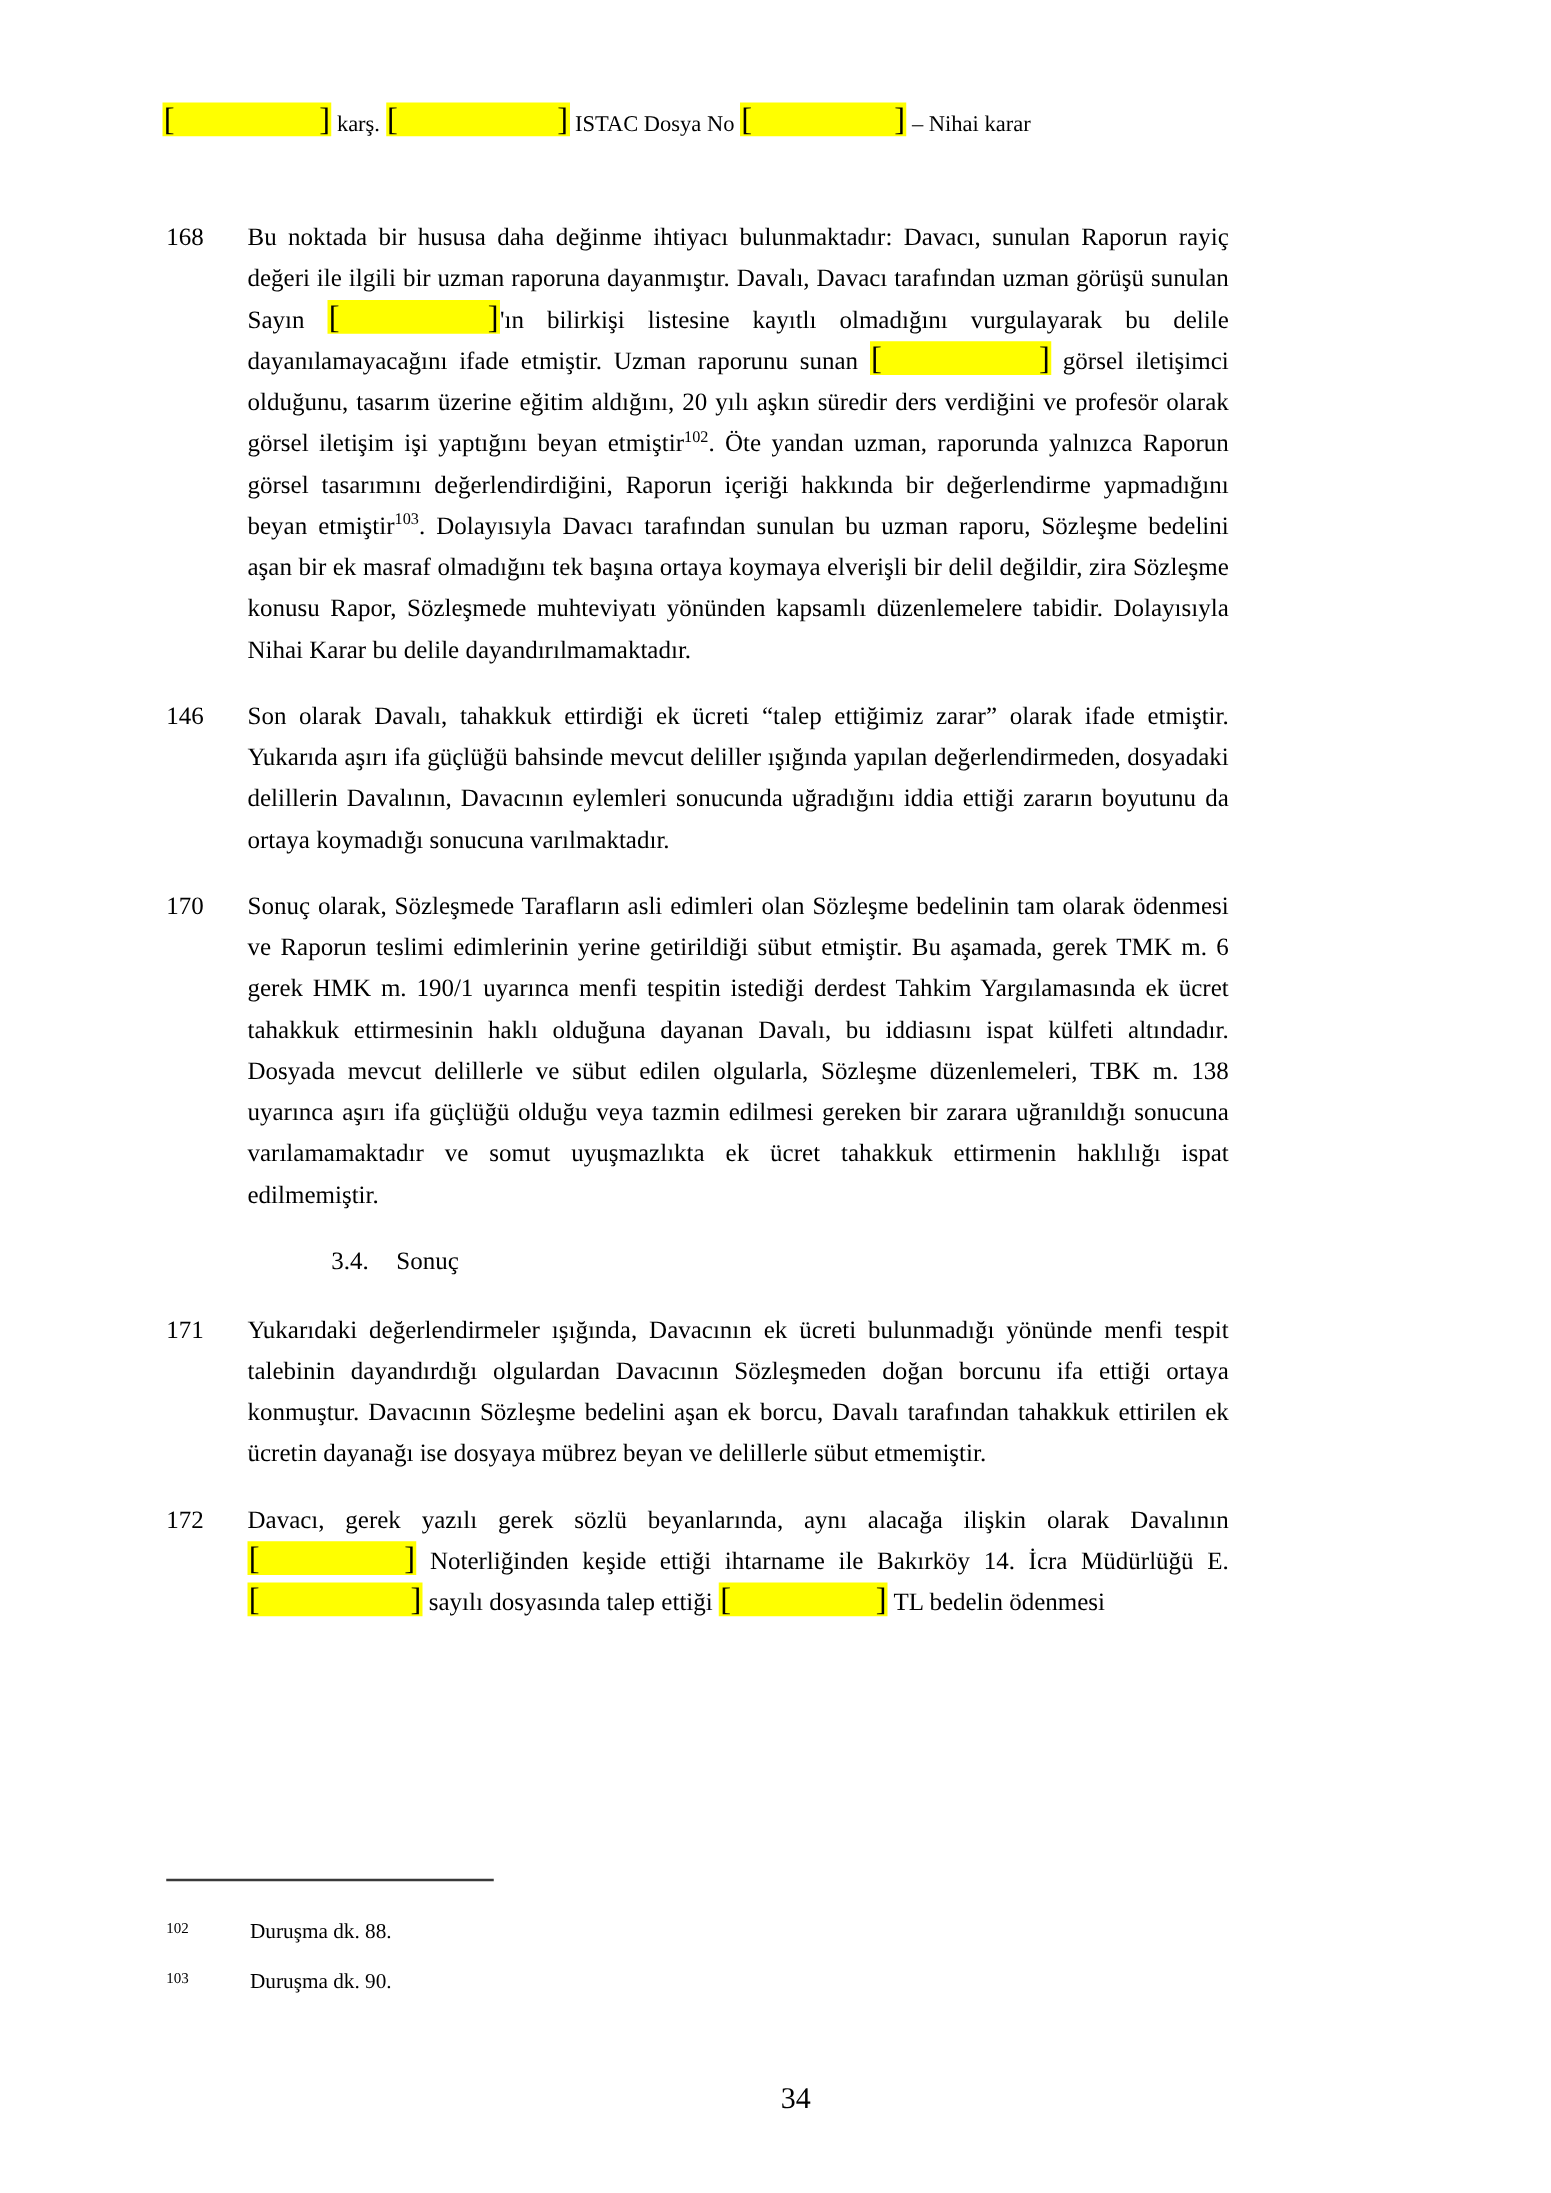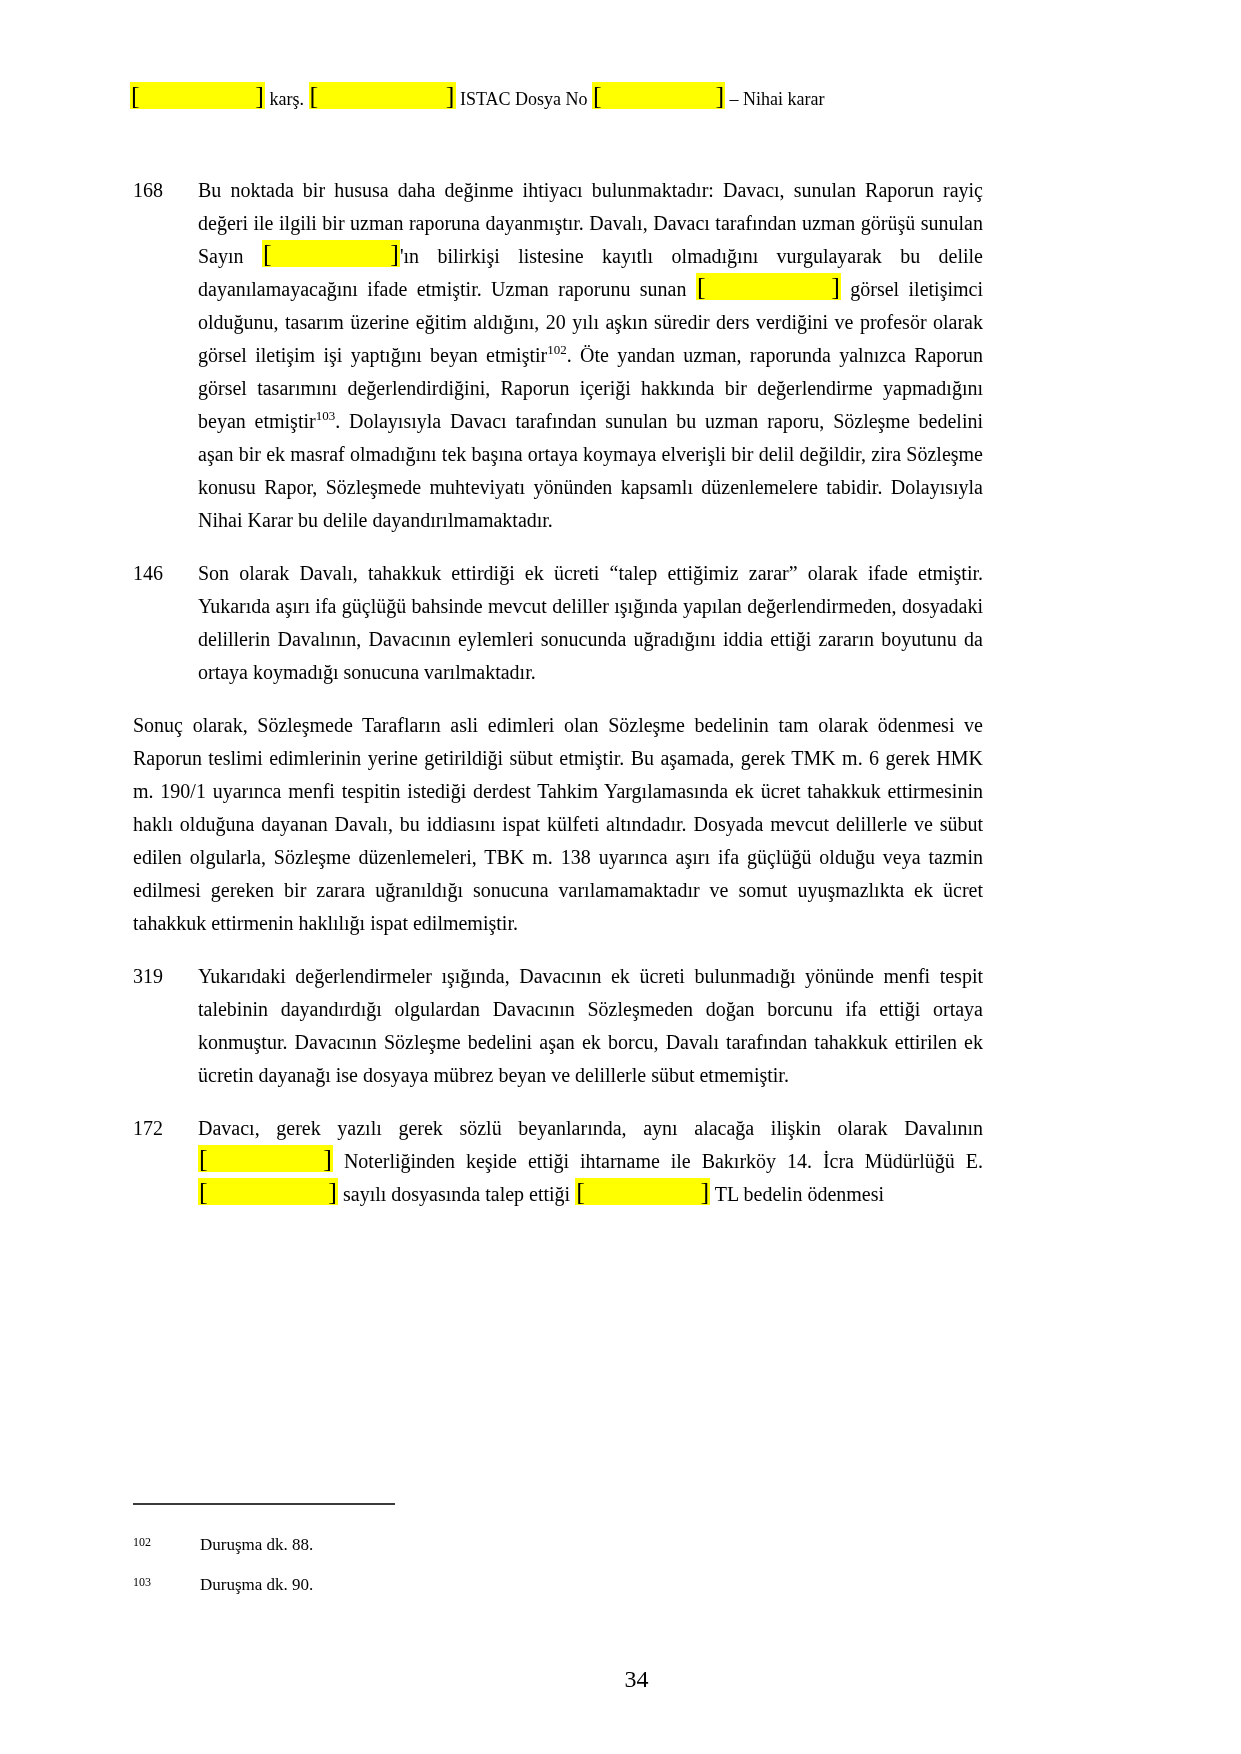--- a/index.html
+++ b/index.html
@@ -129,24 +129,26 @@
           </span>'ın bilirkişi listesine kayıtlı olmadığını vurgulayarak bu delile dayanılamayacağını ifade etmiştir. Uzman raporunu sunan <span class="redact" style="width: 145px; background: rgb(255, 255, 0);">
             <span class="br">[</span>
             <span class="br">]</span>
           </span> görsel iletişimci olduğunu, tasarım üzerine eğitim aldığını, 20 yılı aşkın süredir ders verdiğini ve profesör olarak görsel iletişim işi yaptığını beyan etmiştir<sup class="fnref">102</sup>. Öte yandan uzman, raporunda yalnızca Raporun görsel tasarımını değerlendirdiğini, Raporun içeriği hakkında bir değerlendirme yapmadığını beyan etmiştir<sup class="fnref">103</sup>. Dolayısıyla Davacı tarafından sunulan bu uzman raporu, Sözleşme bedelini aşan bir ek masraf olmadığını tek başına ortaya koymaya elverişli bir delil değildir, zira Sözleşme konusu Rapor, Sözleşmede muhteviyatı yönünden kapsamlı düzenlemelere tabidir. Dolayısıyla Nihai Karar bu delile dayandırılmamaktadır.</div>
       </div>
       <div class="para">
         <div class="para-num">146</div>
         <div class="para-text"><span class="underline">Son olarak</span> Davalı, tahakkuk ettirdiği ek ücreti “talep ettiğimiz zarar” olarak ifade etmiştir. Yukarıda aşırı ifa güçlüğü bahsinde mevcut deliller ışığında yapılan değerlendirmeden, dosyadaki delillerin Davalının, Davacının eylemleri sonucunda uğradığını iddia ettiği zararın boyutunu da ortaya koymadığı sonucuna varılmaktadır.</div>
       </div>
       <div class="para">
+        <div class="para-num">170</div>
         <div class="para-text">Sonuç olarak, Sözleşmede Tarafların asli edimleri olan Sözleşme bedelinin tam olarak ödenmesi ve Raporun teslimi edimlerinin yerine getirildiği sübut etmiştir. Bu aşamada, gerek TMK m. 6 gerek HMK m. 190/1 uyarınca menfi tespitin istediği derdest Tahkim Yargılamasında ek ücret tahakkuk ettirmesinin haklı olduğuna dayanan Davalı, bu iddiasını ispat külfeti altındadır. Dosyada mevcut delillerle ve sübut edilen olgularla, Sözleşme düzenlemeleri, TBK m. 138 uyarınca aşırı ifa güçlüğü olduğu veya tazmin edilmesi gereken bir zarara uğranıldığı sonucuna varılamamaktadır ve somut uyuşmazlıkta ek ücret tahakkuk ettirmenin haklılığı ispat edilmemiştir.</div>
       </div>
+      <div class="section-heading"><span class="heading-num">3.4.</span><span>Sonuç</span></div>
       <div class="para">
-        <div class="para-num">319</div>
+        <div class="para-num">171</div>
         <div class="para-text">Yukarıdaki değerlendirmeler ışığında, Davacının ek ücreti bulunmadığı yönünde menfi tespit talebinin dayandırdığı olgulardan Davacının Sözleşmeden doğan borcunu ifa ettiği ortaya konmuştur. Davacının Sözleşme bedelini aşan ek borcu, Davalı tarafından tahakkuk ettirilen ek ücretin dayanağı ise dosyaya mübrez beyan ve delillerle sübut etmemiştir.</div>
       </div>
       <div class="para">
         <div class="para-num">172</div>
         <div class="para-text">Davacı, gerek yazılı gerek sözlü beyanlarında, aynı alacağa ilişkin olarak Davalının <span class="redact" style="width: 135px; background: rgb(255, 255, 0);">
             <span class="br">[</span>
             <span class="br">]</span>
           </span> Noterliğinden keşide ettiği ihtarname ile Bakırköy 14. İcra Müdürlüğü E. <span class="redact" style="width: 140px; background: rgb(255, 255, 0);">
             <span class="br">[</span>
             <span class="br">]</span>

